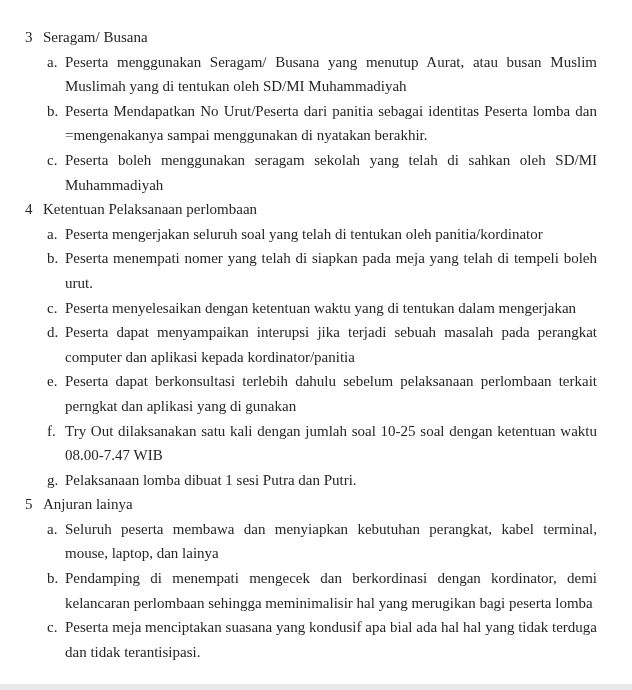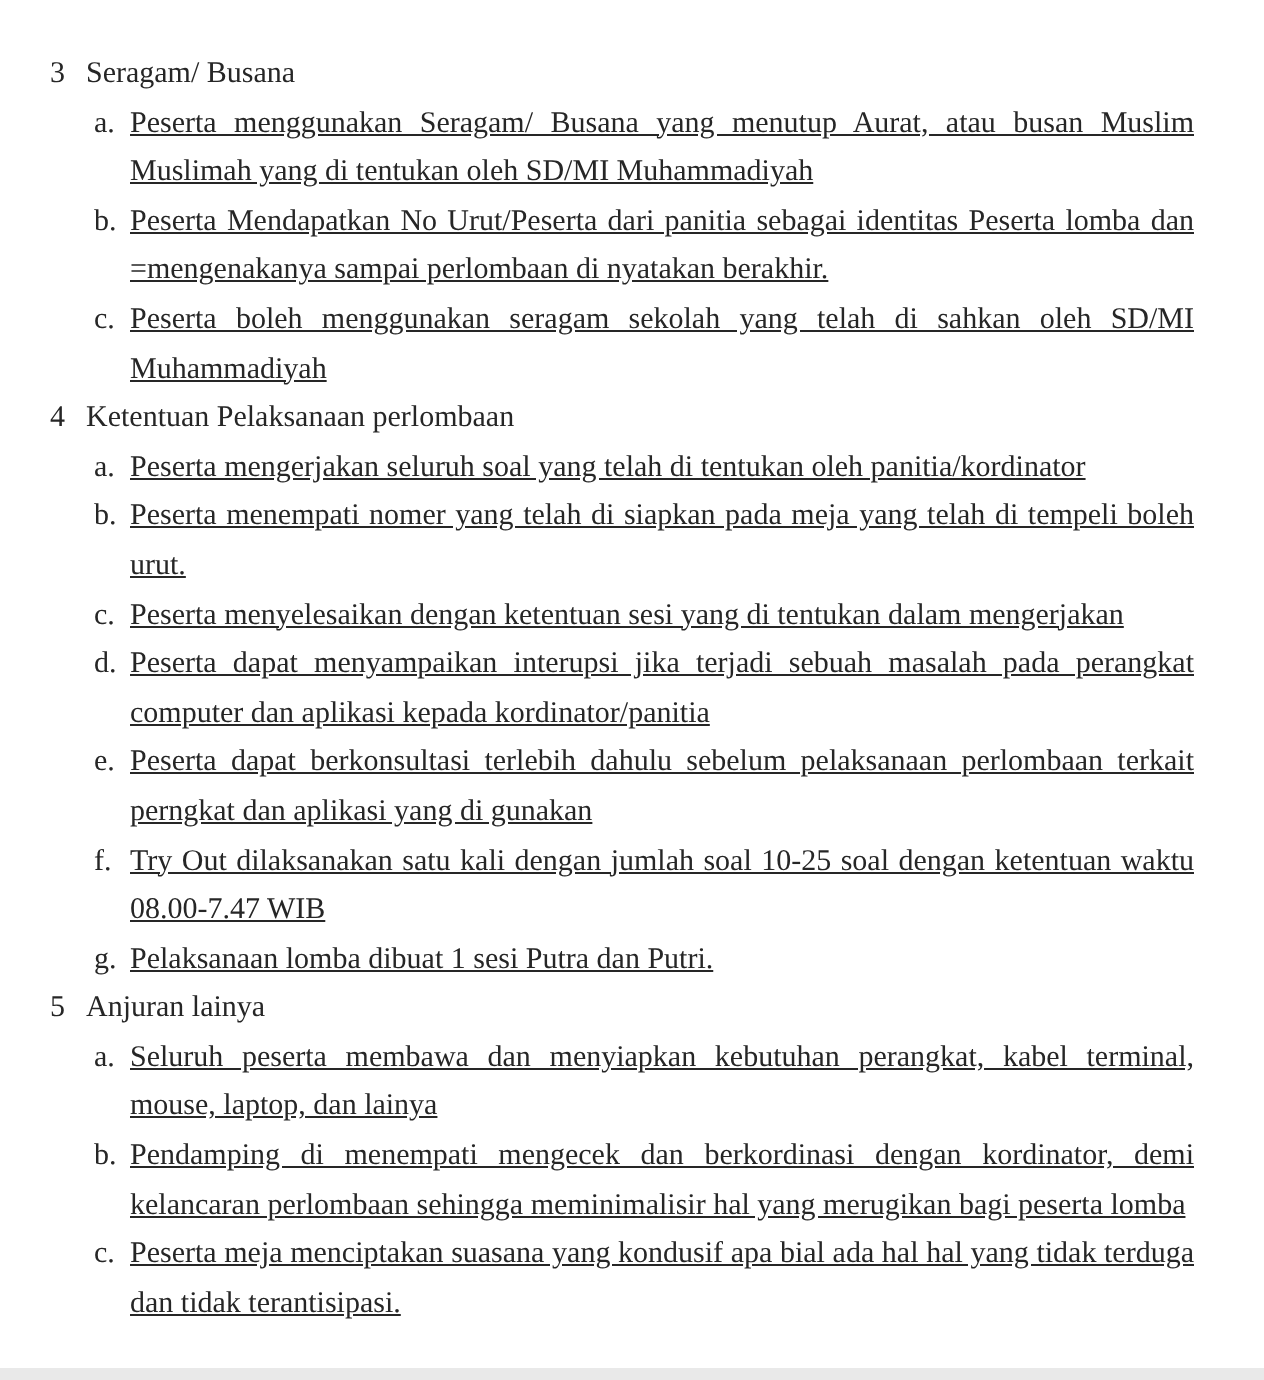--- a/index.html
+++ b/index.html
@@ -35,21 +35,20 @@
   .item {
     display: flex;
     margin-left: 22px;
   }
   .item-letter {
     flex: 0 0 18px;
   }
   .item-text {
     flex: 1;
     text-align: justify;
-    text-decoration: underline;
   }
   .bottom-bar {
     position: absolute;
     left: 0;
     right: 0;
     bottom: 0;
     height: 6px;
     background: #e9e9e9;
   }
 </style>
@@ -62,21 +61,21 @@
     <div class="sec-head">
       <span class="sec-num">3</span>
       <span class="sec-title">Seragam/ Busana</span>
     </div>
     <div class="item">
       <span class="item-letter">a.</span>
       <span class="item-text">Peserta menggunakan Seragam/ Busana yang menutup Aurat, atau busan Muslim Muslimah yang di tentukan oleh SD/MI Muhammadiyah</span>
     </div>
     <div class="item">
       <span class="item-letter">b.</span>
-      <span class="item-text">Peserta Mendapatkan No Urut/Peserta dari panitia sebagai identitas Peserta lomba dan =mengenakanya sampai perlombaan di nyatakan berakhir.</span>
+      <span class="item-text">Peserta Mendapatkan No Urut/Peserta dari panitia sebagai identitas Peserta lomba dan =mengenakanya sampai menggunakan di nyatakan berakhir.</span>
     </div>
     <div class="item">
       <span class="item-letter">c.</span>
       <span class="item-text">Peserta boleh menggunakan seragam sekolah yang telah di sahkan oleh SD/MI Muhammadiyah</span>
     </div>
   </section>
 
   <section>
     <div class="sec-head">
       <span class="sec-num">4</span>
@@ -85,21 +84,21 @@
     <div class="item">
       <span class="item-letter">a.</span>
       <span class="item-text">Peserta mengerjakan seluruh soal yang telah di tentukan oleh panitia/kordinator</span>
     </div>
     <div class="item">
       <span class="item-letter">b.</span>
       <span class="item-text">Peserta menempati nomer yang telah di siapkan pada meja yang telah di tempeli boleh urut.</span>
     </div>
     <div class="item">
       <span class="item-letter">c.</span>
-      <span class="item-text">Peserta menyelesaikan dengan ketentuan sesi yang di tentukan dalam mengerjakan</span>
+      <span class="item-text">Peserta menyelesaikan dengan ketentuan waktu yang di tentukan dalam mengerjakan</span>
     </div>
     <div class="item">
       <span class="item-letter">d.</span>
       <span class="item-text">Peserta dapat menyampaikan interupsi jika terjadi sebuah masalah pada perangkat computer dan aplikasi kepada kordinator/panitia</span>
     </div>
     <div class="item">
       <span class="item-letter">e.</span>
       <span class="item-text">Peserta dapat berkonsultasi terlebih dahulu sebelum pelaksanaan perlombaan terkait perngkat dan aplikasi yang di gunakan</span>
     </div>
     <div class="item">

